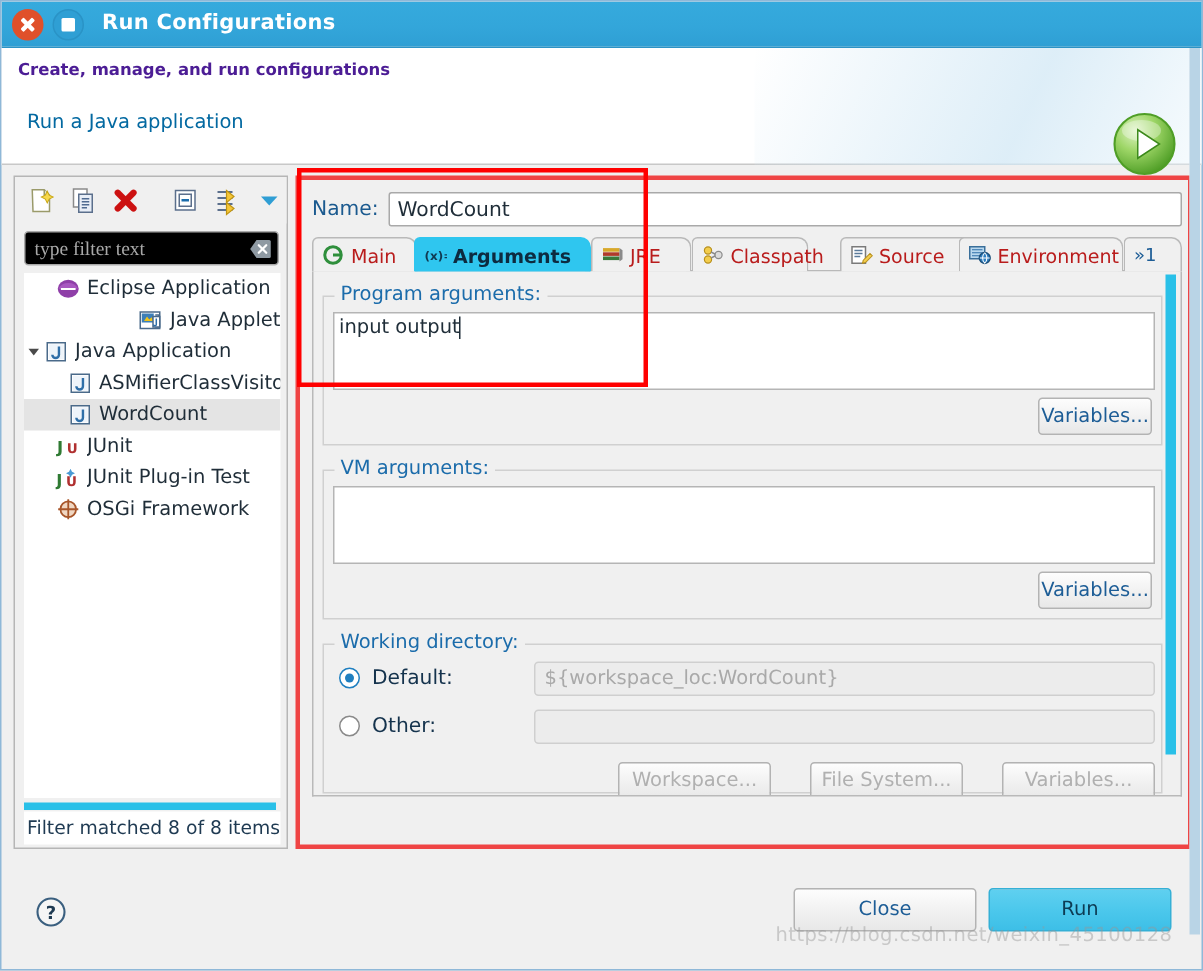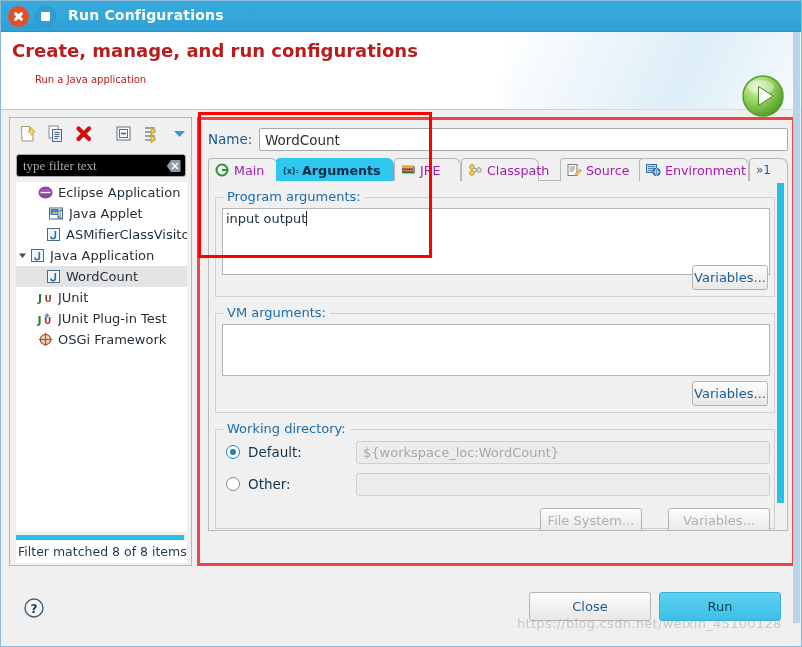--- a/index.html
+++ b/index.html
@@ -63,26 +63,26 @@
     background: #ffffff;
     border-bottom: 1px solid #c8c8c8;
   }
   #banner-sheen {
     position: absolute; right: 0; top: 0;
     width: 300px; height: 78px;
     background: linear-gradient(115deg, rgba(255,255,255,0) 0%, rgba(210,232,245,0.75) 60%, rgba(235,246,252,0.4) 100%);
   }
   #banner-title {
     position: absolute; left: 11px; top: 8px;
-    font-size: 18px; font-weight: bold; color: #b91c1c;
+    font-size: 11px; font-weight: bold; color: #4c1d95;
     white-space: nowrap;
   }
   #banner-sub {
-    position: absolute; left: 34px; top: 42px;
-    font-size: 10px; color: #b91c1c;
+    position: absolute; left: 17px; top: 42px;
+    font-size: 13px; color: #0369a1;
     white-space: nowrap;
   }
   #banner-run-icon {
     position: absolute; right: 18px; top: 42px;
     width: 44px; height: 44px;
   }
 
   
   #left-panel {
     position: absolute; left: 8px; top: 116px;
@@ -178,21 +178,21 @@
   
   #tabstrip {
     position: absolute; left: 8px; top: 38px;
     width: 580px; height: 23px;
     border-bottom: 1px solid #b9b9b9;
   }
   .tab {
     position: absolute; top: 0;
     height: 23px;
     display: flex; align-items: center;
-    font-size: 12.7px; color: #a21caf;
+    font-size: 12.7px; color: #b91c1c;
     padding: 0 6px;
     background: #f0f0f0;
     border: 1px solid #b9b9b9;
     border-bottom: none;
     border-top-left-radius: 4px;
     border-top-right-radius: 7px;
     white-space: nowrap;
   }
   .tab.active {
     background: #2fc6ef;
@@ -450,60 +450,60 @@
         <span class="ticon">
           <svg width="17" height="17" viewBox="0 0 17 17">
             <ellipse cx="8.5" cy="8.5" rx="7" ry="6" fill="#8f3fa8"></ellipse>
             <path d="M2 8.5 a7 6 0 0 1 13 0 z" fill="#a857c0"></path>
             <path d="M3.6 8.6 h9.8" stroke="#ffffff" stroke-width="1.3"></path>
           </svg>
         </span>
         <span class="tlabel">Eclipse Application</span>
       </div>
 
-      <div class="tree-row" style="padding-left:19px;">
+      <div class="tree-row" style="padding-left:19px;justify-content:flex-end;">
         <span class="tw"></span>
         <span class="ticon">
           <svg width="17" height="17" viewBox="0 0 17 17">
             <rect x="1.5" y="3" width="13" height="11" fill="#ffffff" stroke="#4a6a8a"></rect>
             <rect x="2.5" y="4" width="8" height="6" fill="#3c7fb8"></rect>
             <path d="M4 9 l2-3 1.5 2 1.5-1.5 1.5 2.5 z" fill="#f0c419"></path>
             <path d="M11.5 5 h2.5 v8 h-2.5" fill="none" stroke="#4a6a8a"></path>
             <rect x="10" y="6" width="4.5" height="7" fill="#ffffff" stroke="#4a6a8a"></rect>
             <path d="M12.2 7.3 v4 a0.9 0.9 0 0 1 -1.8 0" fill="none" stroke="#2f6fa8" stroke-width="1"></path>
           </svg>
         </span>
         <span class="tlabel">Java Applet</span>
       </div>
 
+      <div class="tree-row" style="padding-left:0px;">
+        <span class="tw">
+          <svg width="13" height="21" viewBox="0 0 13 21">
+            <path d="M3 8.5 L10 8.5 L6.5 13 z" fill="#4a4a4a"></path>
+          </svg>
+        </span>
+        <span class="ticon">
+          <svg width="17" height="17" viewBox="0 0 17 17">
+            <rect x="2.5" y="2.5" width="12" height="12" fill="#ffffff" stroke="#4a6a8a"></rect>
+            <rect x="3.5" y="3.5" width="10" height="10" fill="#eef4fa"></rect>
+            <path d="M10.3 5 v5.5 a2.2 2.2 0 0 1 -4.4 0" fill="none" stroke="#2f6fa8" stroke-width="1.6"></path>
+          </svg>
+        </span>
+        <span class="tlabel">Java Application</span>
+      </div>
+
       <div class="tree-row" style="padding-left:29px;">
         <span class="ticon">
           <svg width="17" height="17" viewBox="0 0 17 17">
             <rect x="2.5" y="2.5" width="12" height="12" fill="#ffffff" stroke="#4a6a8a"></rect>
             <rect x="3.5" y="3.5" width="10" height="10" fill="#eef4fa"></rect>
             <path d="M10.3 5 v5.5 a2.2 2.2 0 0 1 -4.4 0" fill="none" stroke="#2f6fa8" stroke-width="1.6"></path>
           </svg>
         </span>
         <span class="tlabel">ASMifierClassVisito</span>
-      </div>
-
-      <div class="tree-row" style="padding-left:0px;">
-        <span class="tw">
-          <svg width="13" height="21" viewBox="0 0 13 21">
-            <path d="M3 8.5 L10 8.5 L6.5 13 z" fill="#4a4a4a"></path>
-          </svg>
-        </span>
-        <span class="ticon">
-          <svg width="17" height="17" viewBox="0 0 17 17">
-            <rect x="2.5" y="2.5" width="12" height="12" fill="#ffffff" stroke="#4a6a8a"></rect>
-            <rect x="3.5" y="3.5" width="10" height="10" fill="#eef4fa"></rect>
-            <path d="M10.3 5 v5.5 a2.2 2.2 0 0 1 -4.4 0" fill="none" stroke="#2f6fa8" stroke-width="1.6"></path>
-          </svg>
-        </span>
-        <span class="tlabel">Java Application</span>
       </div>
 
       <div class="tree-row sel" style="padding-left:29px;">
         <span class="ticon">
           <svg width="17" height="17" viewBox="0 0 17 17">
             <rect x="2.5" y="2.5" width="12" height="12" fill="#ffffff" stroke="#4a6a8a"></rect>
             <rect x="3.5" y="3.5" width="10" height="10" fill="#eef4fa"></rect>
             <path d="M10.3 5 v5.5 a2.2 2.2 0 0 1 -4.4 0" fill="none" stroke="#2f6fa8" stroke-width="1.6"></path>
           </svg>
         </span>
@@ -640,21 +640,21 @@
 
       <div class="tab" style="left:541px; width:39px; color:#1d5d96;">
         <span style="font-size:12px;">»1</span>
       </div>
     </div>
 
     <div id="tabcontent">
 
       <div class="grp" style="left:6px; top:16px; width:560px; height:100px;">
         <span class="grp-title">Program arguments:</span>
-        <div class="ta" style="left:6px; top:10px; width:548px; height:67px;"><span>input output</span><span class="caret-after">​</span></div>
+        <div class="ta" style="left:6px; top:10px; width:548px; height:52px;"><span>input output</span><span class="caret-after">​</span></div>
         <div class="btn" style="right:6px; top:67px; width:76px; height:25px;">
           <span>Variables...</span>
         </div>
       </div>
 
       <div class="grp" style="left:6px; top:132px; width:560px; height:100px;">
         <span class="grp-title">VM arguments:</span>
         <div class="ta" style="left:6px; top:10px; width:548px; height:52px;"><span></span></div>
         <div class="btn" style="right:6px; top:67px; width:76px; height:25px;">
           <span>Variables...</span>
@@ -673,20 +673,23 @@
         </div>
 
         <div class="radio-row" style="left:10px; top:46px;">
           <span class="radio"></span>
           <span>Other:</span>
         </div>
         <div class="roinput" style="left:140px; top:43px; width:414px; height:23px;">
           <span></span>
         </div>
 
+        <div class="btn" style="left:196px; top:78px; width:102px; height:25px; color:#b0b0b0;">
+          <span>Workspace...</span>
+        </div>
         <div class="btn" style="left:324px; top:78px; width:102px; height:25px; color:#b0b0b0;">
           <span>File System...</span>
         </div>
         <div class="btn" style="left:452px; top:78px; width:102px; height:25px; color:#b0b0b0;">
           <span>Variables...</span>
         </div>
       </div>
 
       <div id="tab-vscroll">
         <div class="thumb"></div>

